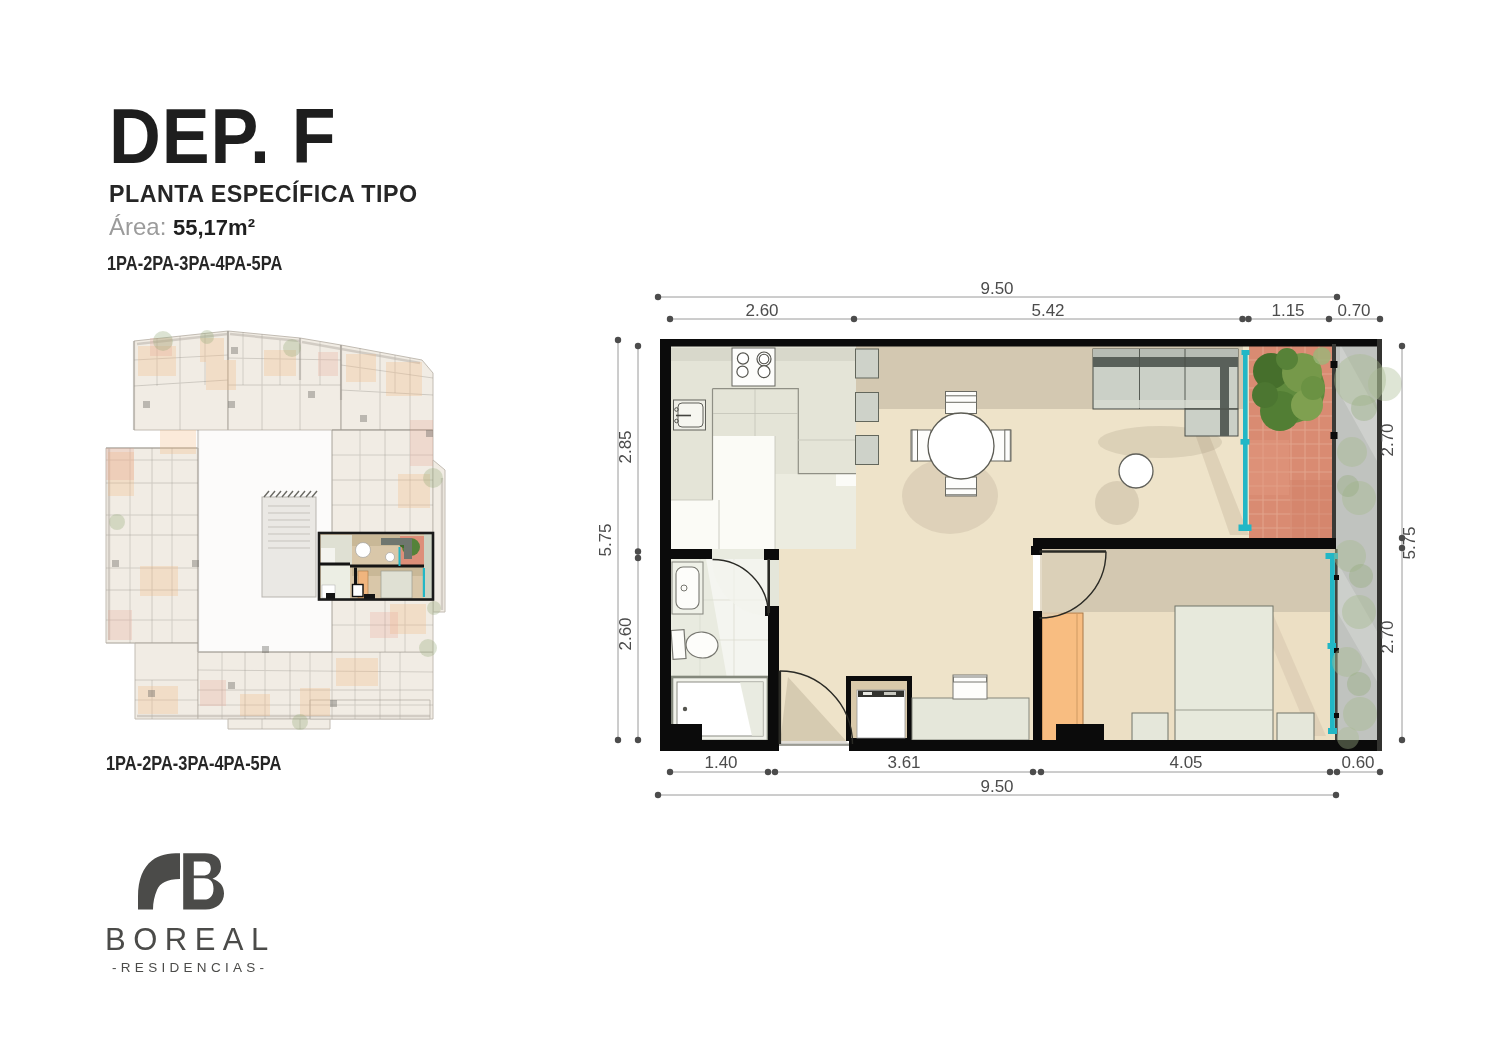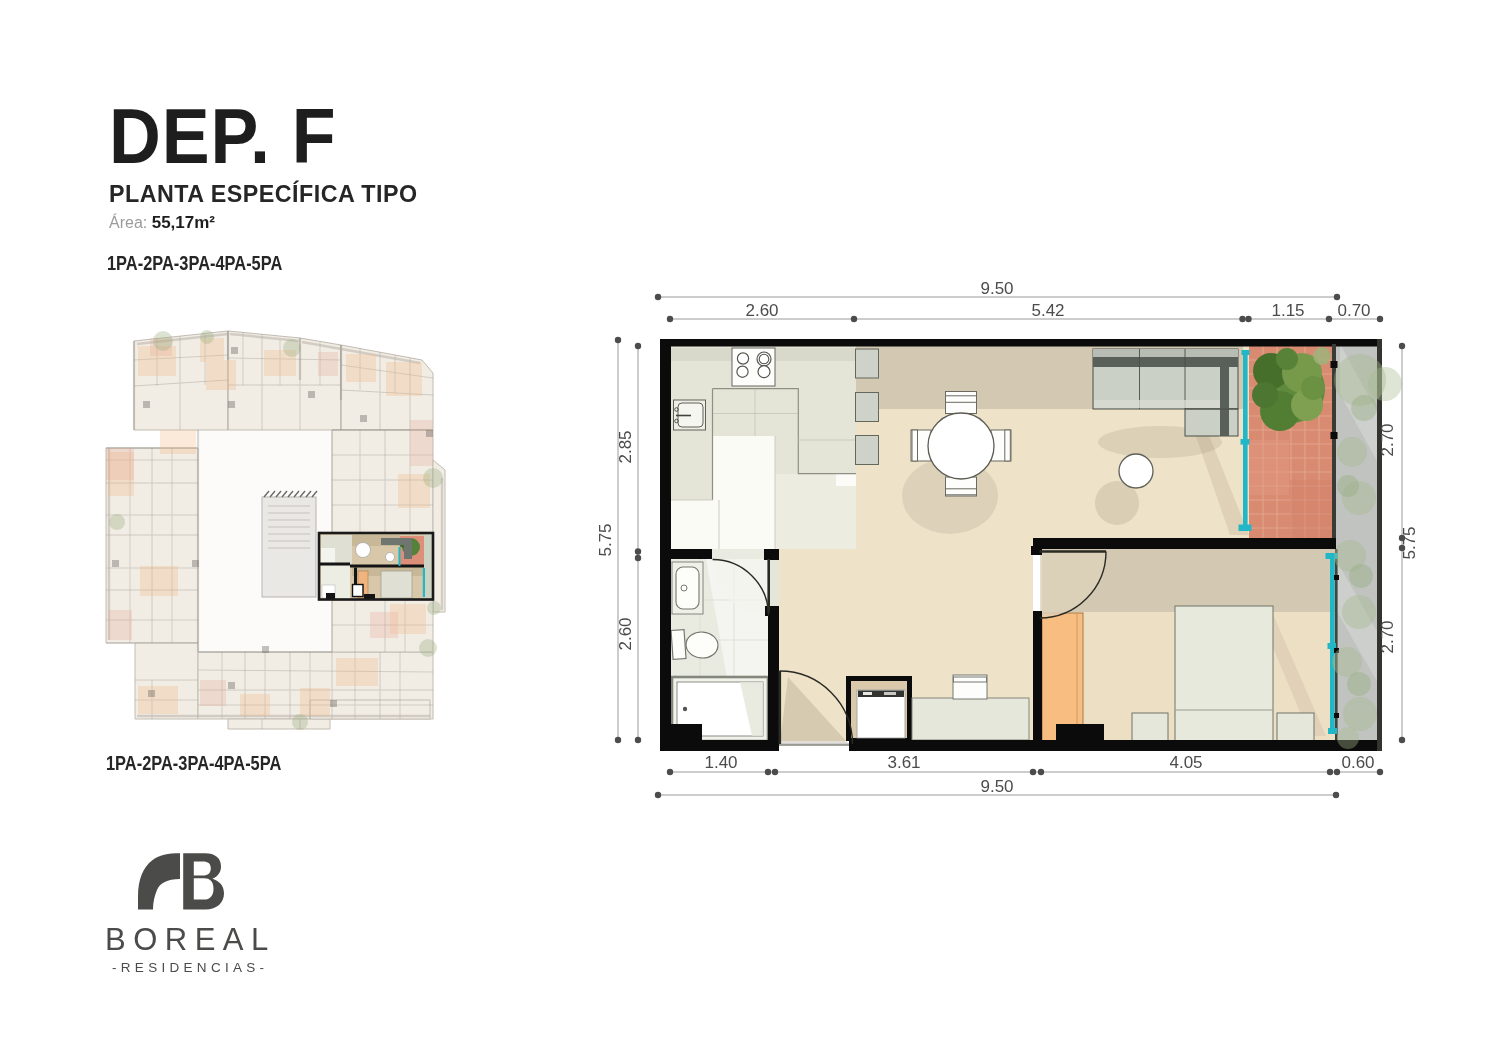--- a/index.html
+++ b/index.html
@@ -6,22 +6,22 @@
   body{width:1500px;height:1061px;position:relative;overflow:hidden;
        font-family:"Liberation Sans", sans-serif;}
   .abs{position:absolute;}
   #title{left:109px;top:97px;font-weight:bold;color:#1e1e1e;font-size:78px;
          letter-spacing:1px;transform:scaleX(.92);transform-origin:left top;
          white-space:nowrap;line-height:1;}
   #subtitle{left:109px;top:180px;font-weight:bold;color:#262626;font-size:24px;
          letter-spacing:.5px;transform:scaleX(.97);transform-origin:left top;
          white-space:nowrap;}
   #area{left:109px;top:213px;white-space:nowrap;}
-  #area .lbl{color:#9b9b9b;font-size:16px;text-align:center;}
-  #area .val{color:#1e1e1e;font-size:17px;font-weight:bold;}
+  #area .lbl{color:#9b9b9b;font-size:24px;text-align:center;}
+  #area .val{color:#1e1e1e;font-size:22px;font-weight:bold;}
   .pas{font-weight:bold;color:#262626;font-size:20px;letter-spacing:0px;
        transform:scaleX(.82);transform-origin:left top;white-space:nowrap;}
   #pas1{left:107px;top:252px;}
   #pas2{left:106px;top:752px;}
 </style>
 </head>
 <body>
 
 <div class="abs" id="title">DEP. F</div>
 

